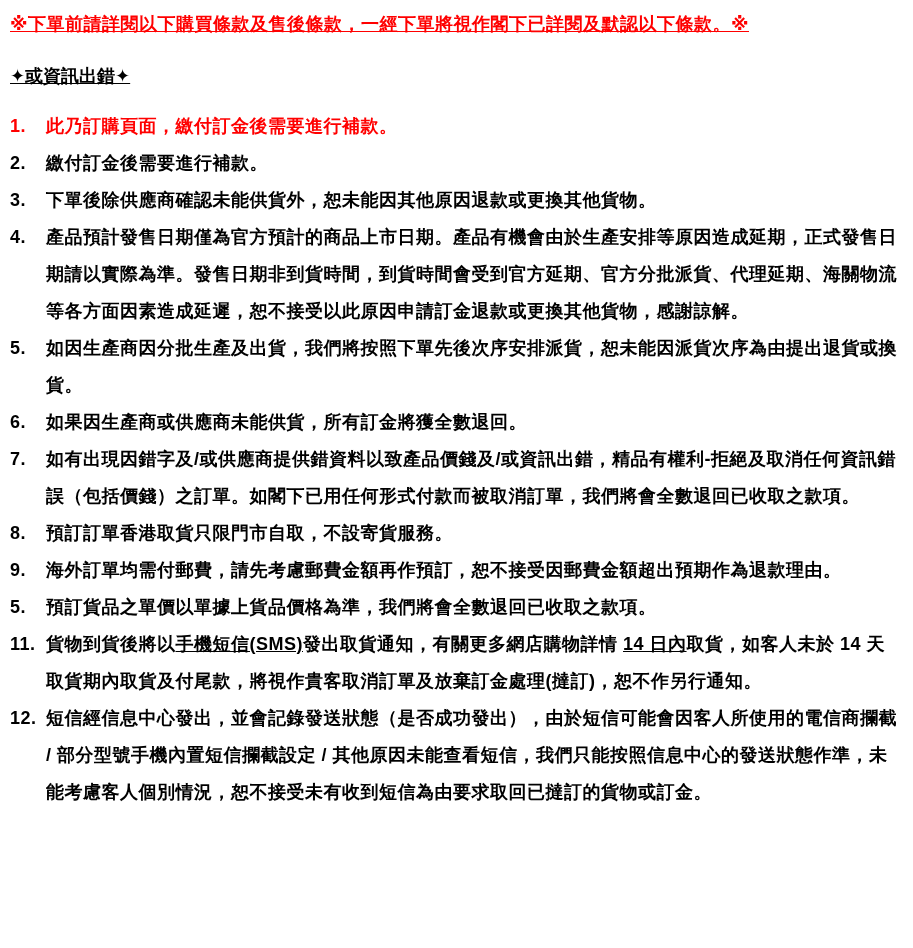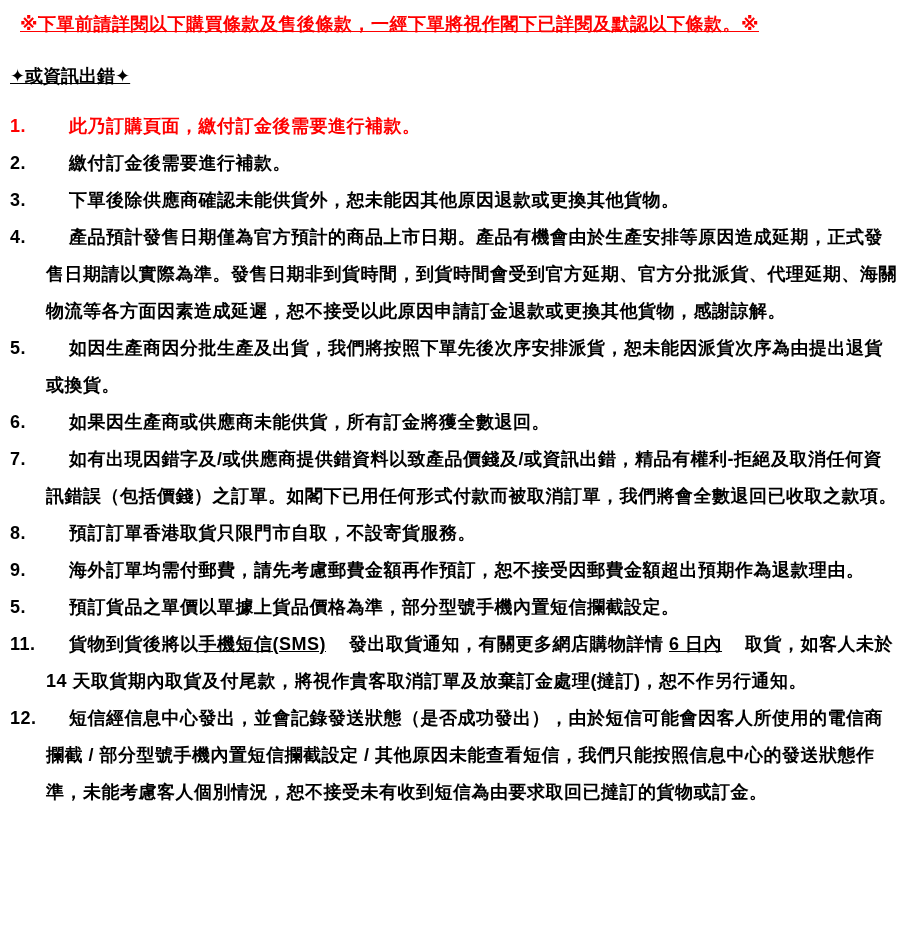--- a/index.html
+++ b/index.html
@@ -12,21 +12,21 @@
     width: 913px;
     min-height: 948px;
     font-family: "Liberation Sans", "DejaVu Sans", sans-serif;
     font-weight: bold;
     color: #000000;
   }
   .doc {
     padding: 8px 14px 24px 8px;
   }
   .title {
-    margin: 2px 0 0 12px;
+    margin: 2px 0 0 2px;
     font-size: 18px;
     font-weight: bold;
     color: #ff0000;
     text-decoration: underline;
     letter-spacing: 0.5px;
     line-height: 28px;
   }
   .section-heading {
     margin: 26px 0 0 2px;
     font-size: 18px;
@@ -51,21 +51,20 @@
     padding-left: 2px;
   }
   .term-text {
     flex: 1;
   }
   .term-item.red {
     color: #ff0000;
   }
   .seg.plain {
     color: inherit;
-    margin-left: 23px;
   }
   .seg.red-underline {
     color: #000000;
     text-decoration: underline;
   }
   a.seg.link {
     color: #0000ee;
     text-decoration: underline;
     cursor: pointer;
     font-weight: bold;
@@ -109,24 +108,24 @@
       <div class="term-item">
         <span class="term-num">8.</span>
         <span class="term-text"><span class="seg plain">預訂訂單香港取貨只限門市自取，不設寄貨服務。</span></span>
       </div>
       <div class="term-item">
         <span class="term-num">9.</span>
         <span class="term-text"><span class="seg plain">海外訂單均需付郵費，請先考慮郵費金額再作預訂，恕不接受因郵費金額超出預期作為退款理由。</span></span>
       </div>
       <div class="term-item">
         <span class="term-num">5.</span>
-        <span class="term-text"><span class="seg plain">預訂貨品之單價以單據上貨品價格為準，部分型號手機內置短信攔截設定。</span></span>
+        <span class="term-text"><span class="seg plain">預訂貨品之單價以單據上貨品價格為準，我們將會全數退回已收取之款項。</span></span>
       </div>
       <div class="term-item">
         <span class="term-num">11.</span>
-        <span class="term-text"><span class="seg plain">貨物到貨後將以</span><span class="seg red-underline">手機短信(SMS)</span><span class="seg plain">發出取貨通知，有關更多網店購物詳情 </span><span class="seg red-underline">6 日內</span><span class="seg plain">取貨，如客人未於 14 天取貨期內取貨及付尾款，將視作貴客取消訂單及放棄訂金處理(撻訂)，恕不作另行通知。</span></span>
+        <span class="term-text"><span class="seg plain">貨物到貨後將以</span><span class="seg red-underline">手機短信(SMS)</span><span class="seg plain">發出取貨通知，有關更多網店購物詳情 </span><span class="seg red-underline">14 日內</span><span class="seg plain">取貨，如客人未於 14 天取貨期內取貨及付尾款，將視作貴客取消訂單及放棄訂金處理(撻訂)，恕不作另行通知。</span></span>
       </div>
       <div class="term-item">
         <span class="term-num">12.</span>
         <span class="term-text"><span class="seg plain">短信經信息中心發出，並會記錄發送狀態（是否成功發出），由於短信可能會因客人所使用的電信商攔截 / 部分型號手機內置短信攔截設定 / 其他原因未能查看短信，我們只能按照信息中心的發送狀態作準，未能考慮客人個別情況，恕不接受未有收到短信為由要求取回已撻訂的貨物或訂金。</span></span>
       </div>
     </div>
 </div>
 
 </body></html>

